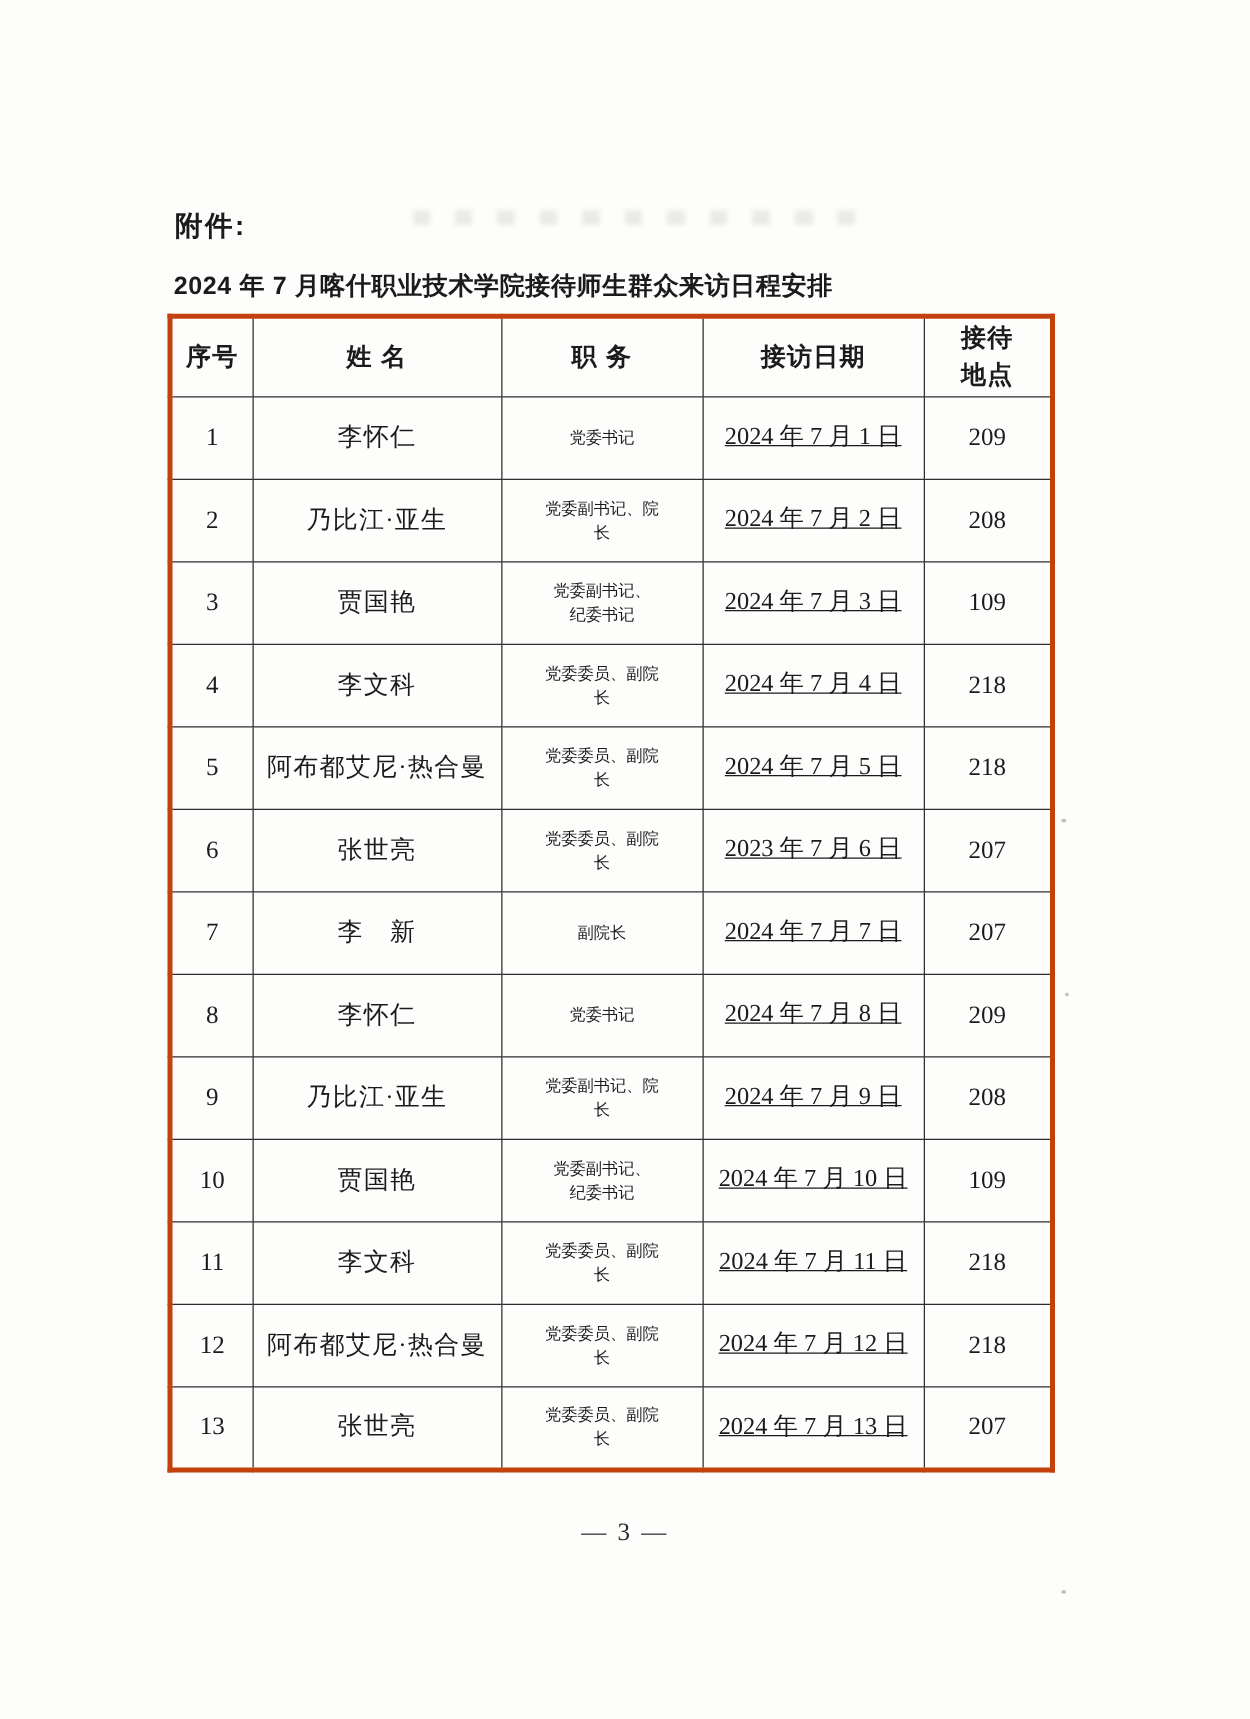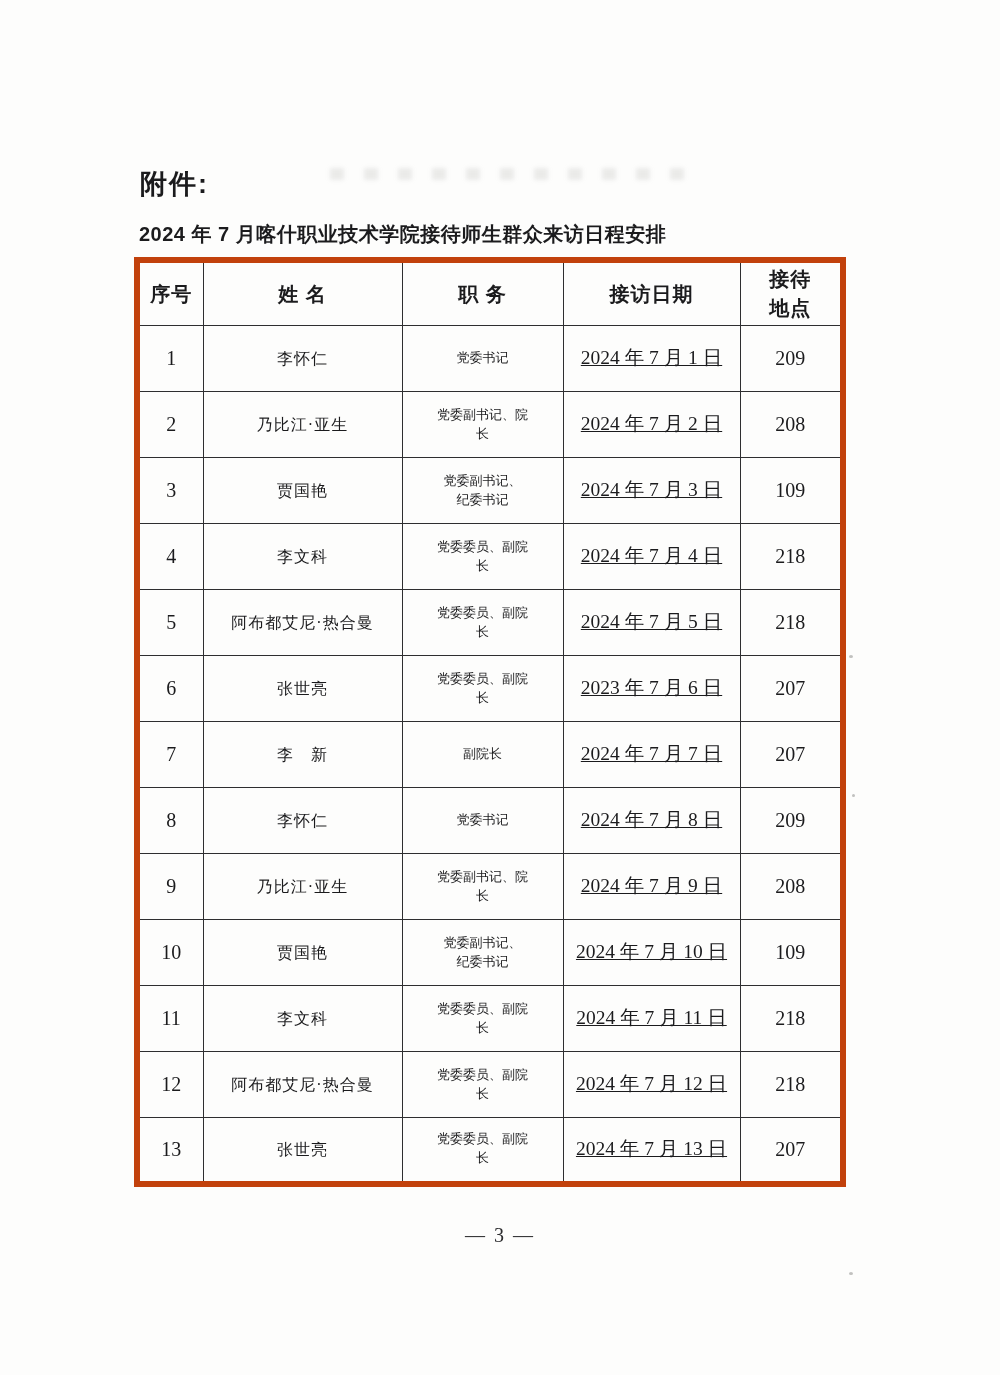--- a/index.html
+++ b/index.html
@@ -10,38 +10,38 @@
     font-family: "Liberation Serif", "DejaVu Serif", serif;
     position: relative;
     overflow: hidden;
   }
   .page { position: relative; width: 1000px; height: 1375px; }
 
   .attachment {
     margin: 166px 0 0 140px;
     font-family: "Liberation Sans", "DejaVu Sans", sans-serif;
     font-weight: bold;
-    font-size: 27px;
+    font-size: 22px;
     letter-spacing: 2px;
   }
   .doc-title {
     margin: 19px 0 0 139px;
     font-family: "Liberation Sans", "DejaVu Sans", sans-serif;
     font-weight: bold;
     font-size: 20px;
     letter-spacing: 0.5px;
     white-space: nowrap;
   }
 
   table.schedule {
     margin: 9px 0 0 134px;
     border-collapse: collapse;
     table-layout: fixed;
     width: 706px;
-    border: 6px solid #c2410c;
+    border: 4px solid #c2410c;
     padding-left: 48px;
   }
   col.c-seq  { width: 66px; }
   col.c-name { width: 199px; }
   col.c-pos  { width: 161px; }
   col.c-date { width: 177px; }
   col.c-loc  { width: 103px; }
 
   th, td {
     border: 1.5px solid #2e2e30;
@@ -53,21 +53,21 @@
   }
   thead th {
     height: 64px;
     font-family: "Liberation Sans", "DejaVu Sans", sans-serif;
     font-weight: bold;
     font-size: 20px;
     letter-spacing: 1px;
   }
   tbody td { height: 66px; font-size: 19px; }
   td.cell-seq, td.cell-loc { font-size: 20px; }
-  td.cell-name { font-size: 16px; letter-spacing: 1px; }
+  td.cell-name { font-size: 20px; letter-spacing: 1px; }
   td.cell-pos { font-size: 13px; }
   td.cell-date { font-size: 19.5px; white-space: nowrap; text-decoration: underline; }
 
   .page-number {
     margin-top: 37px;
     text-align: center;
     font-size: 20px;
     letter-spacing: 2px;
     color: #2c2c2e;
   }

